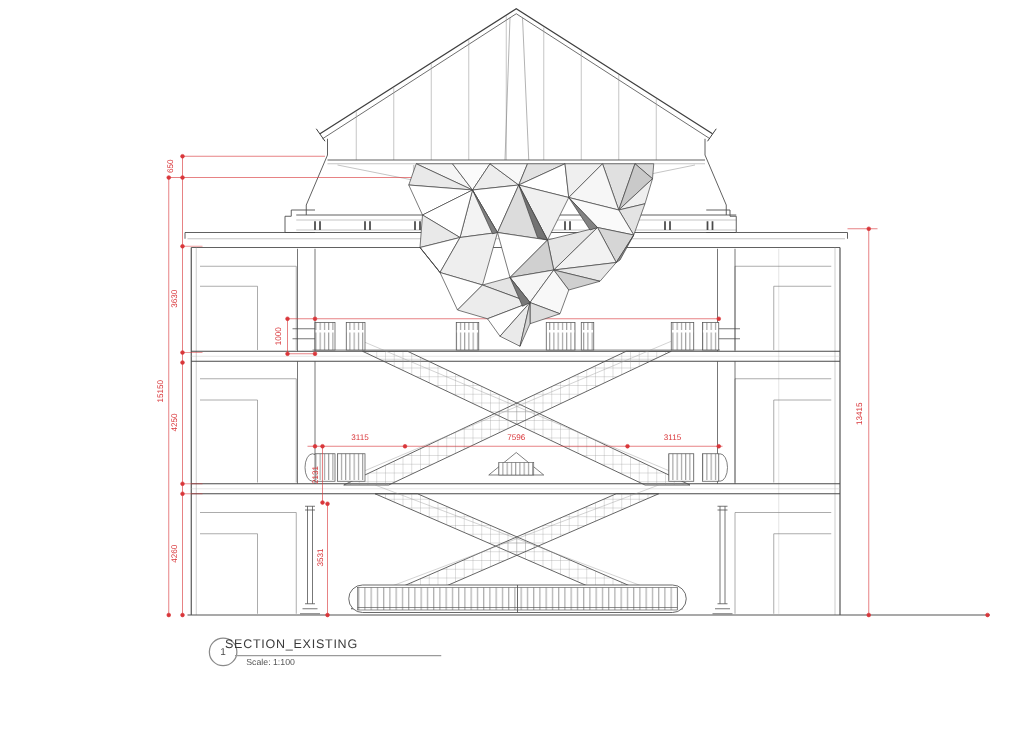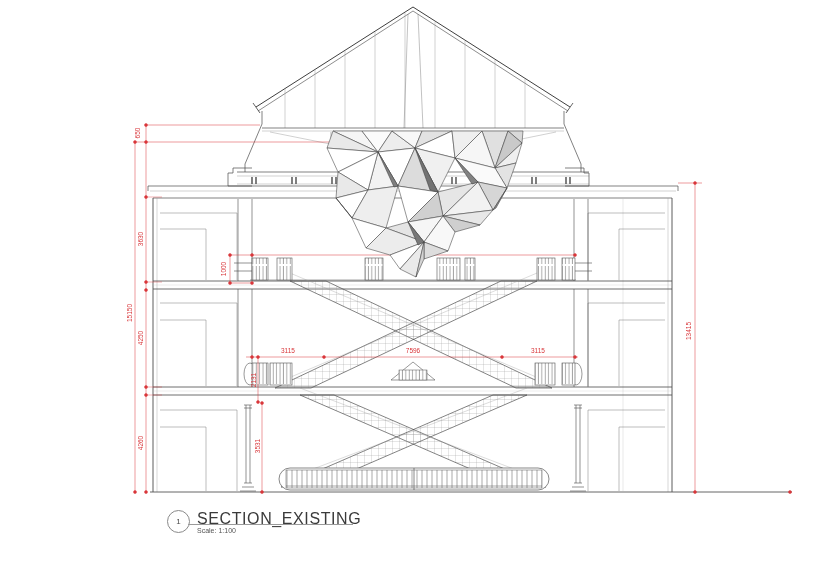--- a/index.html
+++ b/index.html
@@ -4,21 +4,21 @@
 <style>
   html,body{margin:0;padding:0;background:#fff;}
   .canvas{position:relative;width:818px;height:587px;background:#fff;overflow:hidden;
           font-family:"Liberation Sans",sans-serif;}
   .dim{position:absolute;color:#d9363a;font-size:6.5px;line-height:1;white-space:nowrap;
        transform:translate(-50%,-50%);}
   .dim.vert{transform:translate(-50%,-50%) rotate(-90deg);}
   .tb-circle{position:absolute;left:167px;top:510px;width:21px;height:21px;border:1px solid #8a8a8a;
              border-radius:50%;display:flex;align-items:center;justify-content:center;
              font-size:8px;color:#4a4a4a;}
-  .tb-title{position:absolute;left:197px;top:510px;font-size:16px;color:#3a3a3a;letter-spacing:0.6px;}
+  .tb-title{position:absolute;left:180px;top:510px;font-size:10px;color:#3a3a3a;letter-spacing:0.6px;}
   .tb-line{position:absolute;left:188px;top:524px;width:165px;border-top:1px solid #9a9a9a;}
   .tb-scale{position:absolute;left:197px;top:527px;font-size:7px;color:#555;}
   svg{position:absolute;left:0;top:0;}
 </style>
 </head>
 <body>
 
 <div class="canvas">
 
 <svg width="818" height="587" viewBox="0 0 818 587">

